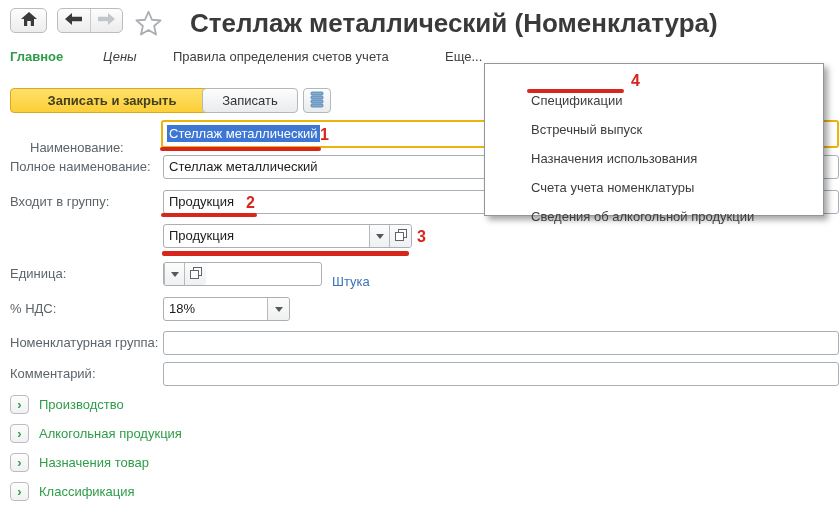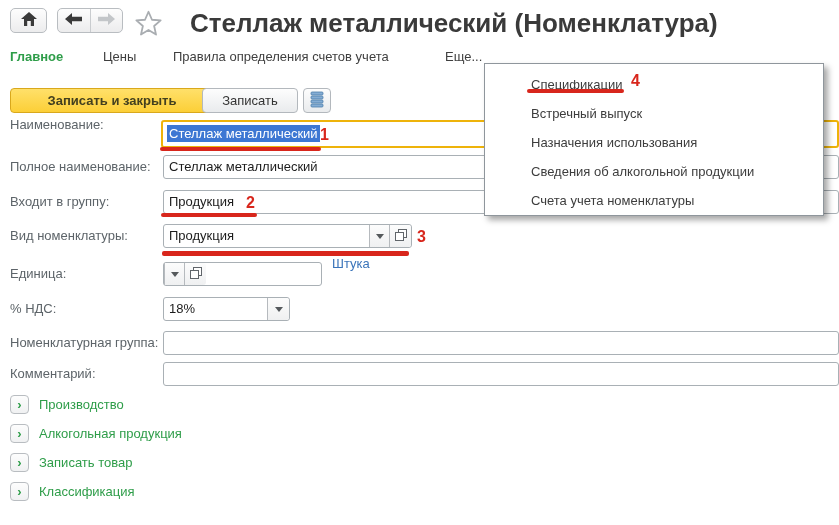--- a/index.html
+++ b/index.html
@@ -46,21 +46,21 @@
   .unit-link{position:absolute;color:#3a74ba;height:24px;line-height:24px;cursor:pointer;}
 
   
   .section{position:absolute;left:10px;display:flex;align-items:center;gap:10px;cursor:pointer;}
   .chev{width:19px;height:19px;border:1px solid #b9bdc1;border-radius:4px;background:linear-gradient(#fdfdfd,#f0f1f2);
         display:flex;align-items:center;justify-content:center;color:#2e9d49;font-weight:bold;font-size:13px;line-height:1;}
   .section-label{color:#2e9d49;}
 
   
   .dropdown{position:absolute;left:484px;top:63px;width:340px;height:153px;background:#fff;
-            border:1px solid #8f969c;box-shadow:4px 4px 6px rgba(0,0,0,0.35);z-index:10;padding-top:6px;}
+            border:1px solid #8f969c;box-shadow:4px 4px 6px rgba(0,0,0,0.35);z-index:10;padding-top:22px;}
   .dd-item{height:29px;line-height:29px;padding-left:46px;color:#3d3d3d;cursor:pointer;white-space:nowrap;}
 
   
   .ann-line{position:absolute;background:#d8261c;height:4px;border-radius:2px;z-index:5;}
   .ann-num{position:absolute;color:#d8261c;font-weight:bold;font-size:16px;z-index:30;}
   .z30{z-index:30;}
 </style>
 </head>
 <body>
 
@@ -92,49 +92,48 @@
   <div class="star">
     <span>
       <svg width="27" height="26" viewBox="0 0 24 23">
         <polygon points="12,1.5 15.1,8.6 22.8,9.2 17,14.2 18.7,21.8 12,17.7 5.3,21.8 7,14.2 1.2,9.2 8.9,8.6" fill="#ffffff" stroke="#a9adb1" stroke-width="1.6" stroke-linejoin="round"></polygon>
       </svg>
     </span>
   </div>
   <div class="page-title">Стеллаж металлический (Номенклатура)</div>
 
   <span class="menu-item active" style="left:10px;">Главное</span>
-  <span class="menu-item" style="left:103px;">Цены</span>
+  <span class="menu-item" style="left:103px;font-style:italic;">Цены</span>
   <span class="menu-item" style="left:173px;">Правила определения счетов учета</span>
   <span class="menu-item" style="left:445px;">Еще...</span>
 
   <div class="cmd-yellow">Записать и закрыть</div>
   <div class="cmd-plain">Записать</div>
   <div class="cmd-icon">
     <span>
       <svg width="14" height="17" viewBox="0 0 14 17">
         <rect x="1" y="1" width="12" height="3" rx="1" fill="#85add4" stroke="#4c7eab" stroke-width="0.8"></rect>
         <rect x="1" y="5" width="12" height="3" rx="1" fill="#85add4" stroke="#4c7eab" stroke-width="0.8"></rect>
         <rect x="1" y="9" width="12" height="3" rx="1" fill="#85add4" stroke="#4c7eab" stroke-width="0.8"></rect>
         <rect x="1" y="13" width="12" height="3" rx="1" fill="#85add4" stroke="#4c7eab" stroke-width="0.8"></rect>
       </svg>
     </span>
   </div>
 
-  <div class="label" style="top:113px;">Наименование:</div>
+  <div class="label" style="top:136px;margin-left:20px;">Наименование:</div>
   <div class="field active" style="left:161px;top:120px;right:0;height:28px;line-height:24px;">
     <span class="sel">Стеллаж металлический</span>
   </div>
 
   <div class="label" style="top:155px;">Полное наименование:</div>
   <div class="field" style="left:163px;top:155px;right:0;">Стеллаж металлический</div>
 
   <div class="label" style="top:190px;">Входит в группу:</div>
   <div class="field" style="left:163px;top:190px;right:0;">Продукция</div>
 
-  <div class="label" style="top:224px;">Вид номенклатуры:</div>
   <div class="fieldgroup" style="left:163px;top:224px;width:249px;">
     <span class="fg-text">Продукция</span>
     <span class="fg-btn">
         <span class="arrow-down"></span>
       </span>
     <span class="fg-btn open">
       <span>
         <svg width="12" height="12" viewBox="0 0 12 12">
           <rect x="3.5" y="0.5" width="8" height="8" fill="#fff" stroke="#60656a"></rect>
           <rect x="0.5" y="3.5" width="8" height="8" fill="#fff" stroke="#60656a"></rect>
@@ -150,21 +149,21 @@
       </span>
     <span class="fg-btn open">
       <span>
         <svg width="12" height="12" viewBox="0 0 12 12">
           <rect x="3.5" y="0.5" width="8" height="8" fill="#fff" stroke="#60656a"></rect>
           <rect x="0.5" y="3.5" width="8" height="8" fill="#fff" stroke="#60656a"></rect>
         </svg>
       </span>
     </span>
   </div>
-  <span class="unit-link" style="left:332px;top:252px;">Штука</span>
+  <span class="unit-link" style="left:332px;top:270px;">Штука</span>
 
   <div class="label" style="top:297px;">% НДС:</div>
   <div class="fieldgroup" style="left:163px;top:297px;width:127px;">
     <span class="fg-text">18%</span>
     <span class="fg-btn open">
         <span class="arrow-down"></span>
       </span>
   </div>
 
   <div class="label" style="top:331px;">Номенклатурная группа:</div>
@@ -176,33 +175,33 @@
   <div class="section" style="top:395px;">
     <span class="chev">›</span>
     <span class="section-label">Производство</span>
   </div>
   <div class="section" style="top:424px;">
     <span class="chev">›</span>
     <span class="section-label">Алкогольная продукция</span>
   </div>
   <div class="section" style="top:453px;">
     <span class="chev">›</span>
-    <span class="section-label">Записать товар</span>
+    <span class="section-label">Назначения товар</span>
   </div>
   <div class="section" style="top:482px;">
     <span class="chev">›</span>
     <span class="section-label">Классификация</span>
   </div>
 
   <div class="dropdown">
     <div class="dd-item">Спецификации</div>
     <div class="dd-item">Встречный выпуск</div>
     <div class="dd-item">Назначения использования</div>
+    <div class="dd-item">Счета учета номенклатуры</div>
     <div class="dd-item">Сведения об алкогольной продукции</div>
-    <div class="dd-item">Счета учета номенклатуры</div>
   </div>
 
   <div class="ann-line" style="left:160px;top:147px;width:161px;"></div>
   <div class="ann-num" style="left:320px;top:126px;">1</div>
 
   <div class="ann-line" style="left:161px;top:213px;width:96px;"></div>
   <div class="ann-num" style="left:246px;top:194px;">2</div>
 
   <div class="ann-line" style="left:162px;top:251px;width:247px;height:5px;"></div>
   <div class="ann-num" style="left:417px;top:228px;">3</div>

